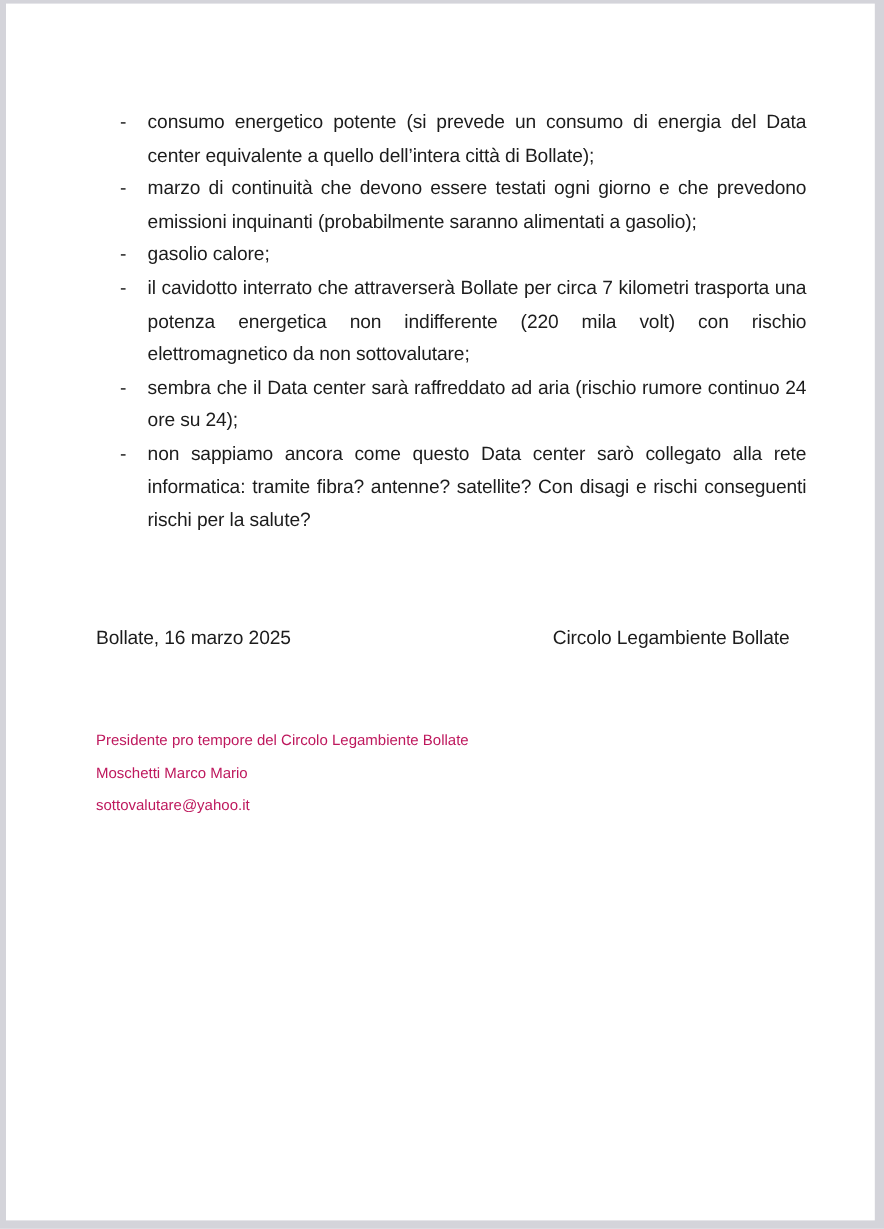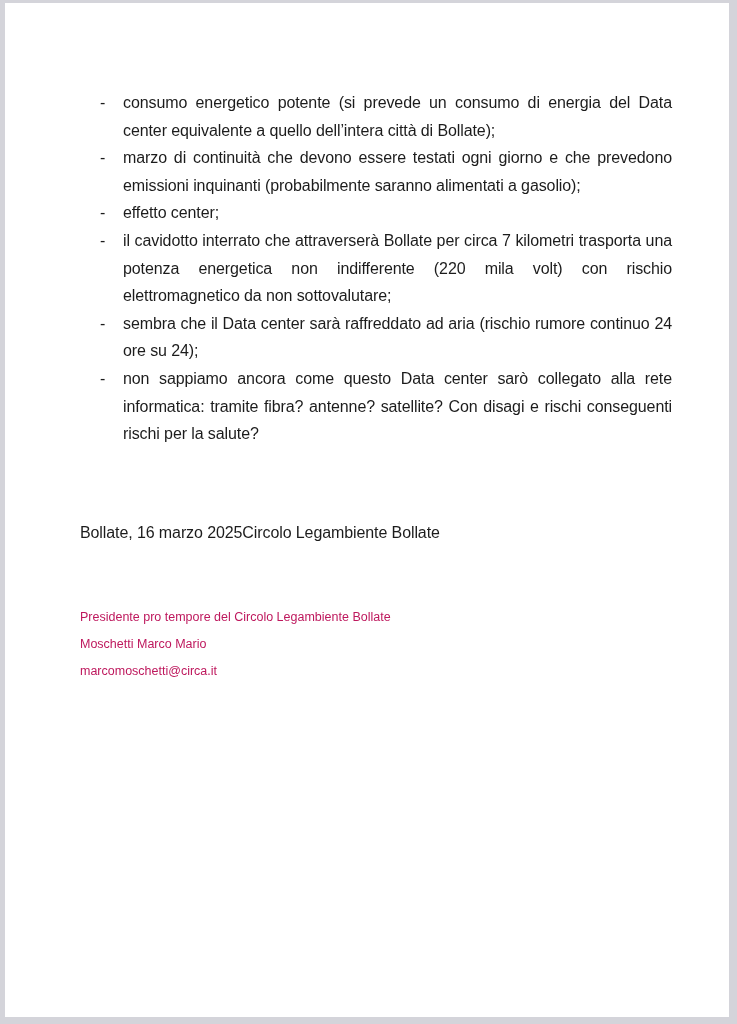--- a/index.html
+++ b/index.html
@@ -47,21 +47,21 @@
   }
   .bullet-text b {
     font-weight: normal;
   }
   .dateline {
     position: absolute;
     left: 75px;
     top: 516px;
     width: 578px;
     display: flex;
-    justify-content: flex-start;
+    justify-content: space-between;
     color: #1c1c1c;
     font-size: 16px;
     line-height: 27px;
     letter-spacing: -0.1px;
   }
   .signature {
     position: absolute;
     left: 75px;
     top: 601px;
     color: #be185d;
@@ -82,21 +82,21 @@
       <div class="bullet-item">
         <span class="bullet-dash">-</span>
         <p class="bullet-text"><b>consumo energetico potente</b><span> (si prevede un consumo di energia del Data center equivalente a quello dell’intera città di Bollate);</span></p>
       </div>
       <div class="bullet-item">
         <span class="bullet-dash">-</span>
         <p class="bullet-text"><b>marzo di continuità</b><span> che devono essere testati ogni giorno e che prevedono emissioni inquinanti (probabilmente saranno alimentati a gasolio);</span></p>
       </div>
       <div class="bullet-item">
         <span class="bullet-dash">-</span>
-        <p class="bullet-text"><b>effetto center</b><span>;</span></p>
+        <p class="bullet-text"><b>gasolio calore</b><span>;</span></p>
       </div>
       <div class="bullet-item">
         <span class="bullet-dash">-</span>
         <p class="bullet-text"><b>il cavidotto interrato</b><span> che attraverserà Bollate per circa 7 kilometri trasporta una potenza energetica non indifferente (220 mila volt) con rischio elettromagnetico da non sottovalutare;</span></p>
       </div>
       <div class="bullet-item">
         <span class="bullet-dash">-</span>
         <p class="bullet-text"><span>sembra che il Data center </span><b>sarà raffreddato ad aria</b><span> (rischio rumore continuo 24 ore su 24);</span></p>
       </div>
       <div class="bullet-item">
@@ -106,16 +106,16 @@
     </div>
 
   <div class="dateline">
     <span>Bollate, 16 marzo 2025</span>
     <span>Circolo Legambiente Bollate</span>
   </div>
 
   <div class="signature" id="signature-block">
       <div>Presidente pro tempore del Circolo Legambiente Bollate</div>
       <div>Moschetti Marco Mario</div>
-      <div>marcomoschetti@circa.it</div>
+      <div>sottovalutare@yahoo.it</div>
     </div>
 
 </div>
 
 </body></html>

